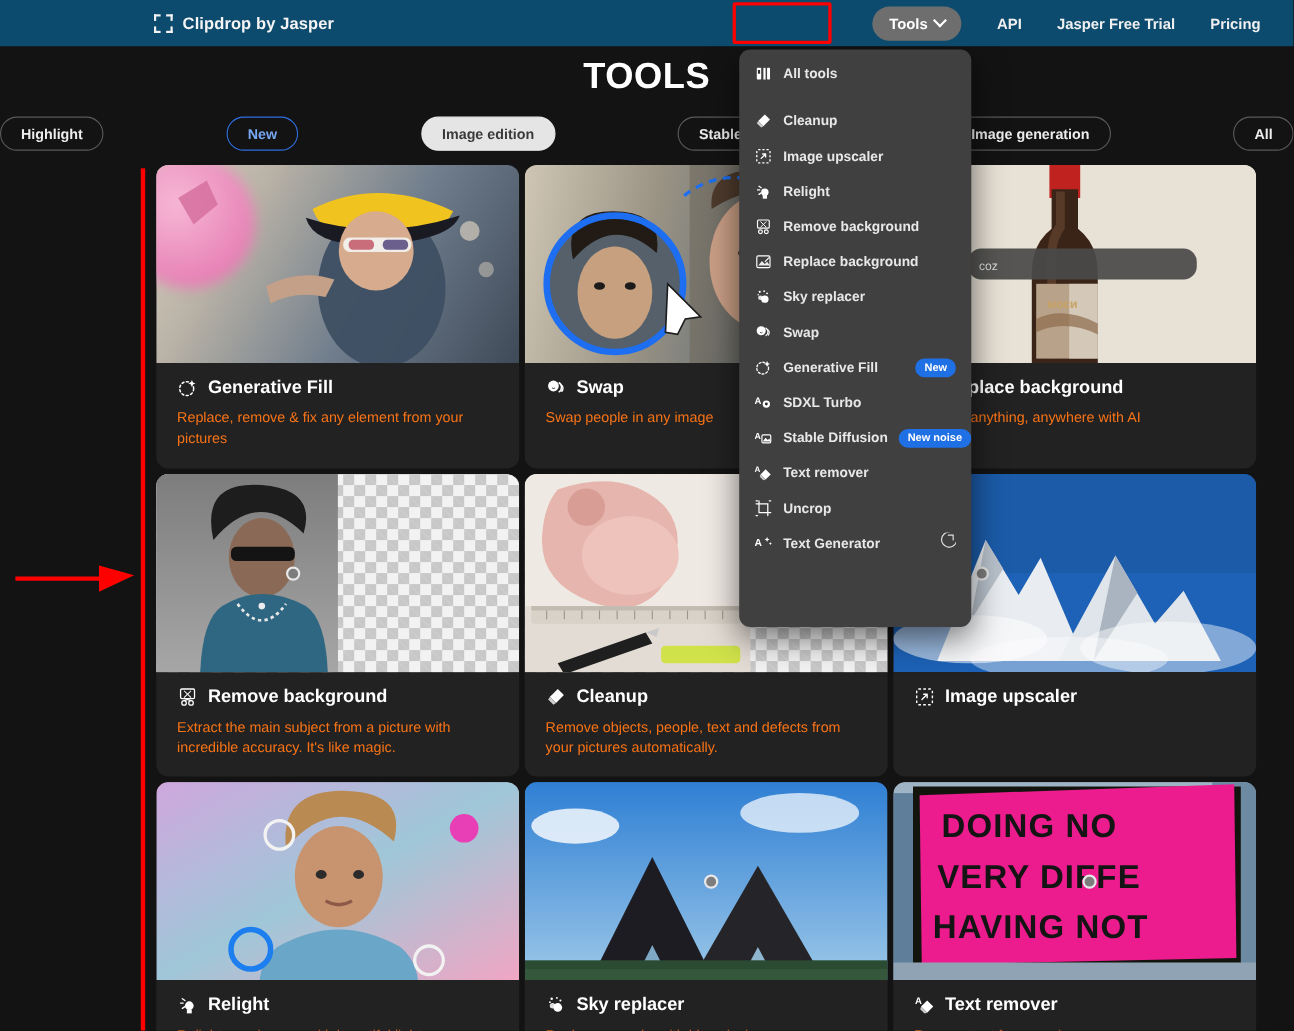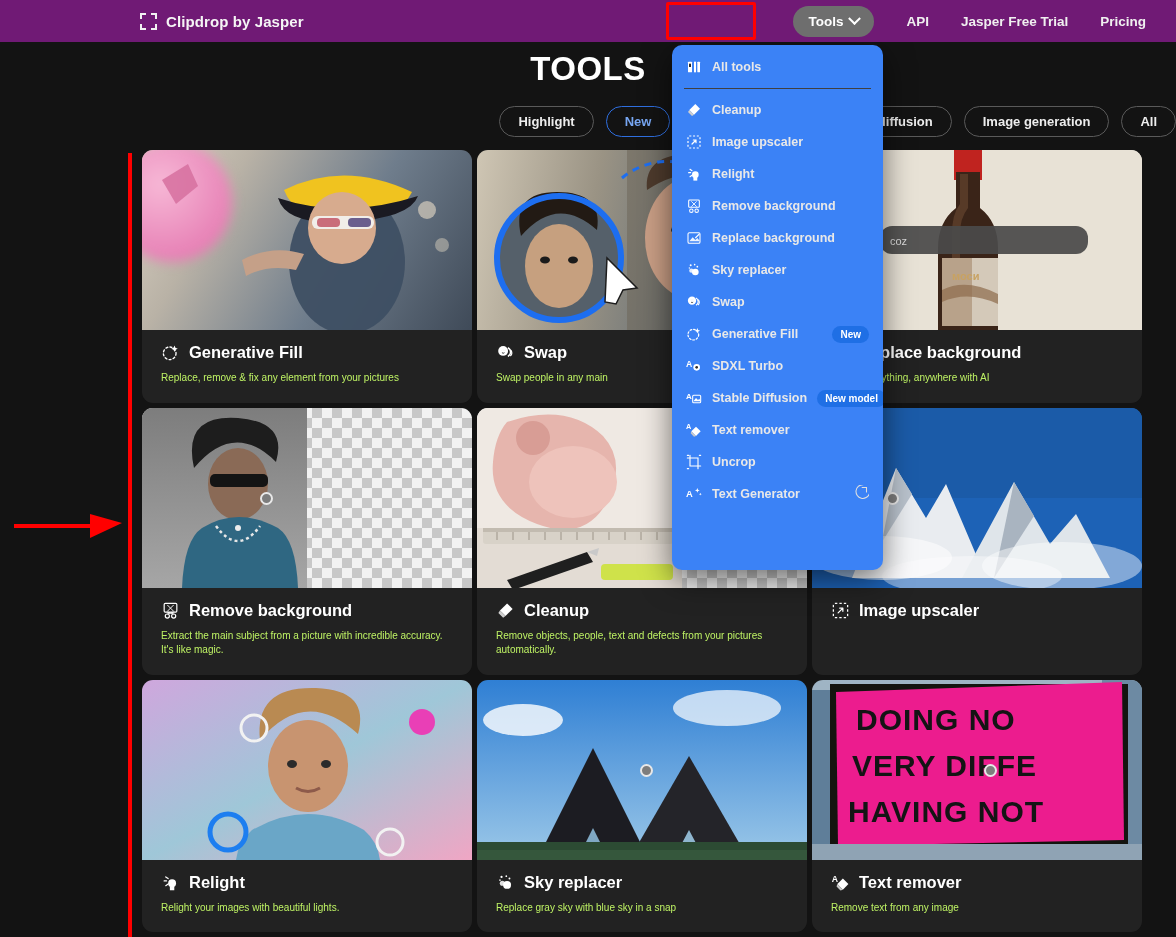--- a/index.html
+++ b/index.html
@@ -8,21 +8,21 @@
     background: #131313;
     font-family: "Liberation Sans", sans-serif;
     overflow: hidden;
     color: #fff;
   }
   #root { position: relative; width: 1176px; height: 937px; overflow: hidden; }
 
   
   .header {
     position: absolute; top: 0; left: 0; width: 1176px; height: 42px;
-    background: #701a75; display: flex; align-items: center;
+    background: #0c4a6e; display: flex; align-items: center;
     z-index: 30;
   }
   .brand { position: absolute; left: 140px; display: flex; align-items: center; gap: 9px; }
   .brand-logo { width: 17px; height: 17px; position: relative; }
   .brand-logo span { position: absolute; width: 6px; height: 6px; border: 2px solid #f2f2f2; }
   .brand-logo .tl { top: 0; left: 0; border-right: none; border-bottom: none; }
   .brand-logo .tr { top: 0; right: 0; border-left: none; border-bottom: none; }
   .brand-logo .bl { bottom: 0; left: 0; border-right: none; border-top: none; }
   .brand-logo .br { bottom: 0; right: 0; border-left: none; border-top: none; }
   .brand-name { font-size: 15px; font-weight: bold; letter-spacing: .1px; color: #f5f5f5; }
@@ -48,58 +48,58 @@
 
   
   .page-title {
     position: absolute; top: 50px; left: 0; width: 1176px; text-align: center;
     font-size: 33px; font-weight: bold; letter-spacing: .5px; color: #fff; z-index: 5;
   }
 
   
   .pills {
     position: absolute; top: 106px; left: 0; width: 1176px;
-    display: flex; justify-content: flex-end; align-items: center; gap: 12px; z-index: 5;
+    display: flex; justify-content: space-between; align-items: center; gap: 12px; z-index: 5;
   }
   .pill {
     font-size: 13px; font-weight: bold; padding: 7px 18px; border-radius: 17px;
     border: 1px solid #5a5a5a; color: #ededed; background: transparent; cursor: pointer; white-space: nowrap;
   }
   .pill.blue { border-color: #2f6fe0; color: #77a6f2; }
   .pill.filled { background: #e5e5e5; color: #3a3a3a; border-color: #eceae6; }
 
   
   .grid {
     position: absolute; top: 150px; left: 142px; width: 1000px;
     display: grid; grid-template-columns: 330px 330px 330px; gap: 5px 5px; z-index: 2;
   }
   .card { background: #222222; border-radius: 11px; overflow: hidden; cursor: pointer; }
   .card-img { width: 100%; height: 180px; position: relative; overflow: hidden; }
   .card-body { padding: 13px 19px 17px 19px; }
   .card-head { display: flex; align-items: center; gap: 9px; margin-bottom: 9px; }
   .card-title { font-size: 16.5px; font-weight: bold; color: #fff; }
-  .card-desc { font-size: 10px; line-height: 1.45; color: #bef264; }
+  .card-desc { font-size: 13px; line-height: 1.45; color: #f97316; }
   .ic { width: 19px; height: 19px; display: block; flex: 0 0 19px; }
 
   
   .art { position: absolute; inset: 0; }
   .blurdot { position: absolute; border-radius: 50%; filter: blur(6px); }
   .checker {
     background-image:
       linear-gradient(45deg, #c8c8c8 25%, transparent 25%, transparent 75%, #c8c8c8 75%),
       linear-gradient(45deg, #c8c8c8 25%, #f2f2f2 25%, #f2f2f2 75%, #c8c8c8 75%);
     background-size: 20px 20px; background-position: 0 0, 10px 10px;
   }
   .handle { position: absolute; width: 13px; height: 13px; border-radius: 50%;
             background: #7d7d7d; border: 2px solid #e8e8e8; }
 
   
   .dropdown {
     position: absolute; left: 672px; top: 45px; width: 211px; height: 525px;
-    background: #3b82f6; border-radius: 10px; z-index: 25;
+    background: #404040; border-radius: 10px; z-index: 25;
     box-shadow: 0 10px 30px rgba(0,0,0,.55); padding: 6px 0;
     overflow: hidden;
   }
   .dd-item {
     display: flex; align-items: center; gap: 10px; height: 32px;
     padding: 0 14px; cursor: pointer; position: relative;
   }
   .dd-label { font-size: 12.5px; font-weight: bold; color: #e8e8e8; white-space: nowrap; }
   .dd-sep { height: 1px; background: #404040; margin: 5px 12px; }
   .badge { background: #1f6fe5; color: #fff; font-size: 10px; font-weight: bold;
@@ -215,21 +215,21 @@
             <circle cx="9" cy="10" r="6.2" fill="#fff" stroke="none"></circle>
             <circle cx="7.2" cy="9" r="1" fill="#222"></circle>
                 <circle cx="10.8" cy="9" r="1" fill="#222"></circle>
             <path d="M7.5 12.2 q1.6 1.5 3.2 0" stroke="#222" stroke-width="1.1" fill="none"></path>
             <path d="M15 6 a6.2 6.2 0 0 1 0 11" stroke="#fff" stroke-width="1.8" fill="none"></path>
             <path d="M18 8.5 a5 5 0 0 1 0 8" stroke="#fff" stroke-width="1.6" fill="none"></path>
           </svg>
         </span>
         <span class="card-title">Swap</span>
       </div>
-      <div class="card-desc">Swap people in any main</div>
+      <div class="card-desc">Swap people in any image</div>
     </div>
   </div>
 
   <div class="card">
     <div class="card-img">
       <div class="art" style="background:#e6e0d4;"></div>
       <svg width="330" height="180" viewBox="0 0 330 180" style="position:absolute;inset:0;">
         <rect x="0" y="0" width="330" height="180" fill="#e8e2d6"></rect>
         <rect x="142" y="-10" width="28" height="40" fill="#c0231f"></rect>
         <path d="M144 22 h24 v36 q18 14 18 40 v96 h-60 v-96 q0 -26 18 -40z" fill="#3a2418"></path>
@@ -588,21 +588,21 @@
 
   <div class="dd-item">
     <span class="ddic">
       <svg viewBox="0 0 24 24" width="16" height="16">
             <text x="0" y="13" font-family="Liberation Sans" font-size="12" font-weight="bold" fill="#fff">A</text>
             <rect x="10" y="8" width="12" height="11" rx="1.5" fill="none" stroke="#fff" stroke-width="1.6"></rect>
             <path d="M11 17 l4 -5 l3 3 l2 -2 l2 4z" fill="#fff"></path>
           </svg>
     </span>
     <span class="dd-label">Stable Diffusion</span>
-    <span class="badge">New model</span>
+    <span class="badge">New noise</span>
   </div>
 
 
   <div class="dd-item">
     <span class="ddic">
       <svg viewBox="0 0 24 24" width="16" height="16">
             <text x="0" y="11" font-family="Liberation Sans" font-size="11" font-weight="bold" fill="#fff">A</text>
             <path d="M15 7 l7 7 -7 7 -7 -7z" fill="#fff"></path>
             <path d="M8 14 l7 7 -3 1 -5 -5z" fill="#c9c9c9"></path>
           </svg>

